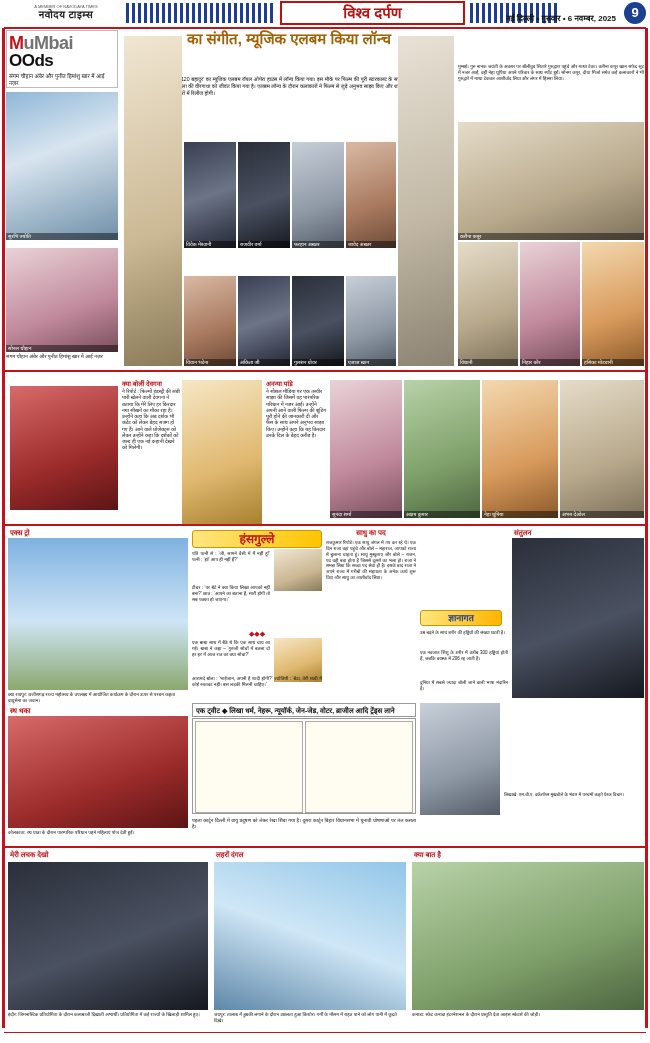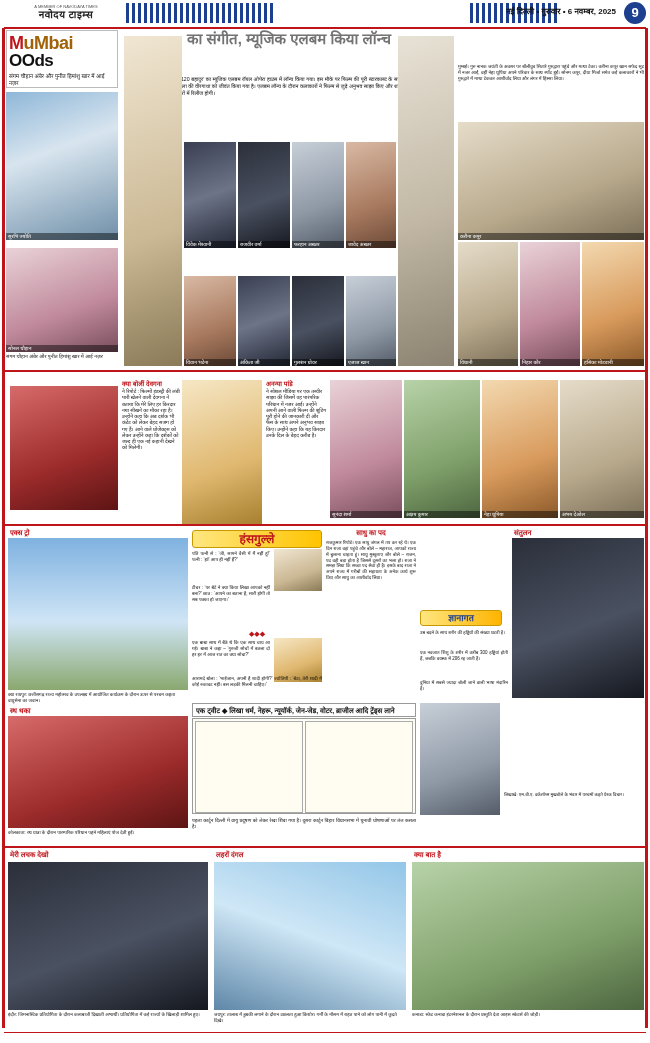--- a/index.html
+++ b/index.html
@@ -27,21 +27,21 @@
   .topbar .stripes2 {
     position:absolute; left:470px; top:3px; width:90px; height:20px;
     background:repeating-linear-gradient(90deg,#1d3f8f 0 3px,#fff 3px 6px);
   }
   .topbar .centerbox {
     position:absolute; left:280px; top:1px; width:185px; height:24px;
     border:2px solid #b11; background:#fff; text-align:center;
   }
   .topbar .centerbox span { font-size:15px; font-weight:bold; color:#b11; line-height:20px; }
   .topbar .dateline {
-    position:absolute; right:34px; top:5px; font-size:8px; color:#111; font-weight:bold;
+    position:absolute; right:34px; top:12px; font-size:8px; color:#111; font-weight:bold;
   }
   .topbar .pagenum {
     position:absolute; right:4px; top:2px; width:22px; height:22px; border-radius:50%;
     background:#1d3f8f; color:#fff; font-weight:bold; font-size:13px; text-align:center; line-height:22px;
   }
   .rule-red { position:absolute; left:4px; width:642px; height:2px; background:#c0141b; }
 
   
   .ph { position:absolute; overflow:hidden; background:#caa; }
   .ph .cap {
@@ -67,30 +67,30 @@
   .g13{ background:linear-gradient(160deg,#f6e7c5,#e0b870 60%,#a8802f); }
   .g14{ background:linear-gradient(200deg,#93c6e8,#cfe7f6 50%,#5e87a8); }
   .g15{ background:linear-gradient(160deg,#e8e2d6,#c1b7a4 55%,#8b8271); }
 
   
   .mwbox {
     position:absolute; left:6px; top:30px; width:112px; height:58px;
     border:1px solid #bbb; background:#fff; padding:2px;
   }
   .mwbox .mline1 { font-size:18px; font-weight:bold; color:#c0141b; letter-spacing:-.5px; }
-  .mwbox .mline1 .blk { color:#a16207; }
+  .mwbox .mline1 .blk { color:#737373; }
   .mwbox .mline2 { font-size:17px; font-weight:bold; color:#111; letter-spacing:-.5px; margin-top:-3px;}
   .mwbox .msub { font-size:5.5px; color:#111; line-height:1.2; margin-top:2px; }
 
   
   .headline {
     position:absolute; left:124px; top:30px; width:330px; height:44px; text-align:center;
   }
   .headline .h1 { font-size:15px; font-weight:bold; color:#111; line-height:1.25; }
-  .headline .h2 { font-size:15px; font-weight:bold; color:#737373; line-height:1.25; }
+  .headline .h2 { font-size:15px; font-weight:bold; color:#a16207; line-height:1.25; }
 
   .lead {
     position:absolute; left:126px; top:76px; width:326px; height:44px;
     font-size:5.2px; line-height:1.35; text-align:justify; color:#111;
   }
   .lead .red { color:#c0141b; font-weight:bold; }
   .lead .byline { display:block; text-align:right; font-size:5px; color:#444; }
 
   
   .rhead {
@@ -154,20 +154,23 @@
 
 <div class="page">
 
   <div class="topbar">
     <div class="leftlogo">
       <div style="font-size:4px;color:#555">A MEMBER OF NAVODAYA TIMES</div>
       <div class="ttl">नवोदय टाइम्स</div>
     </div>
     <div class="stripes"></div>
     <div class="stripes2"></div>
+    <div class="centerbox">
+      <span>विश्व दर्पण</span>
+    </div>
     <div class="dateline">नई दिल्ली • गुरुवार • 6 नवम्बर, 2025</div>
     <div class="pagenum">9</div>
   </div>
   <div class="rule-red" style="top:27px"></div>
 
   <div class="mwbox">
     <div class="mline1">
       <span>M</span><span class="blk">uMbai</span>
     </div>
     <div class="mline2">OOds</div>

